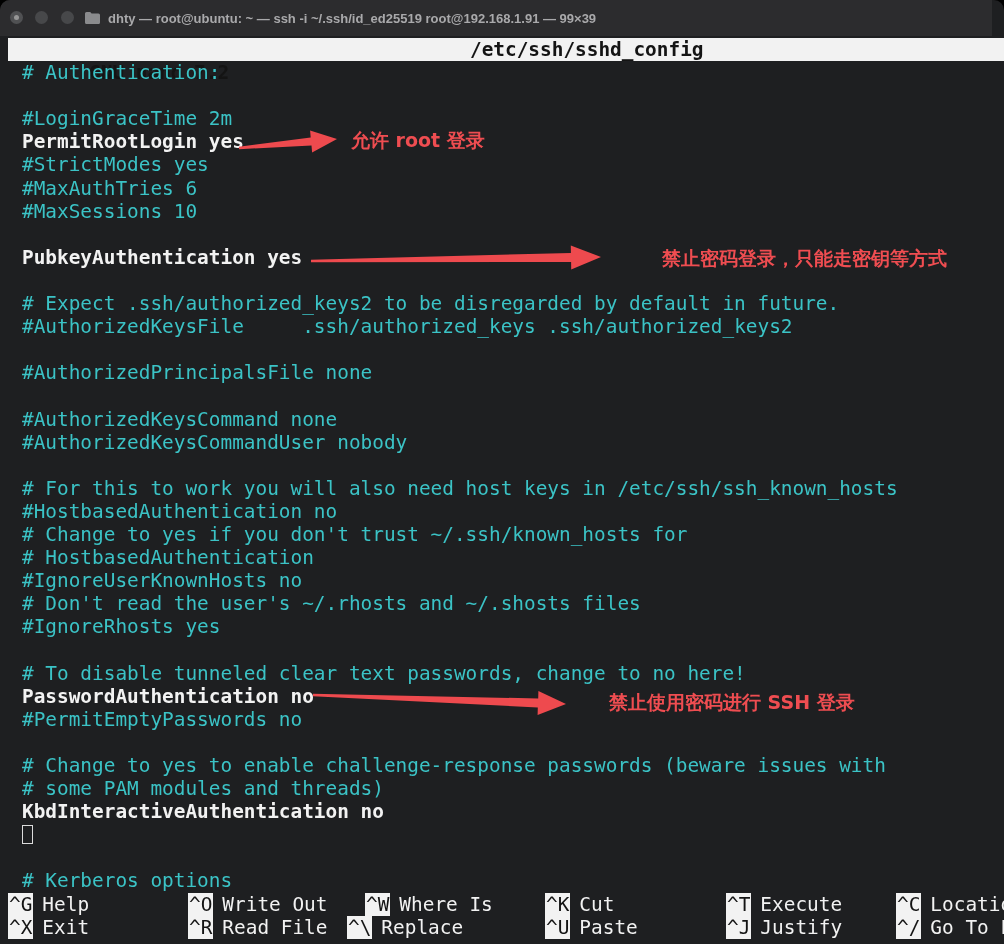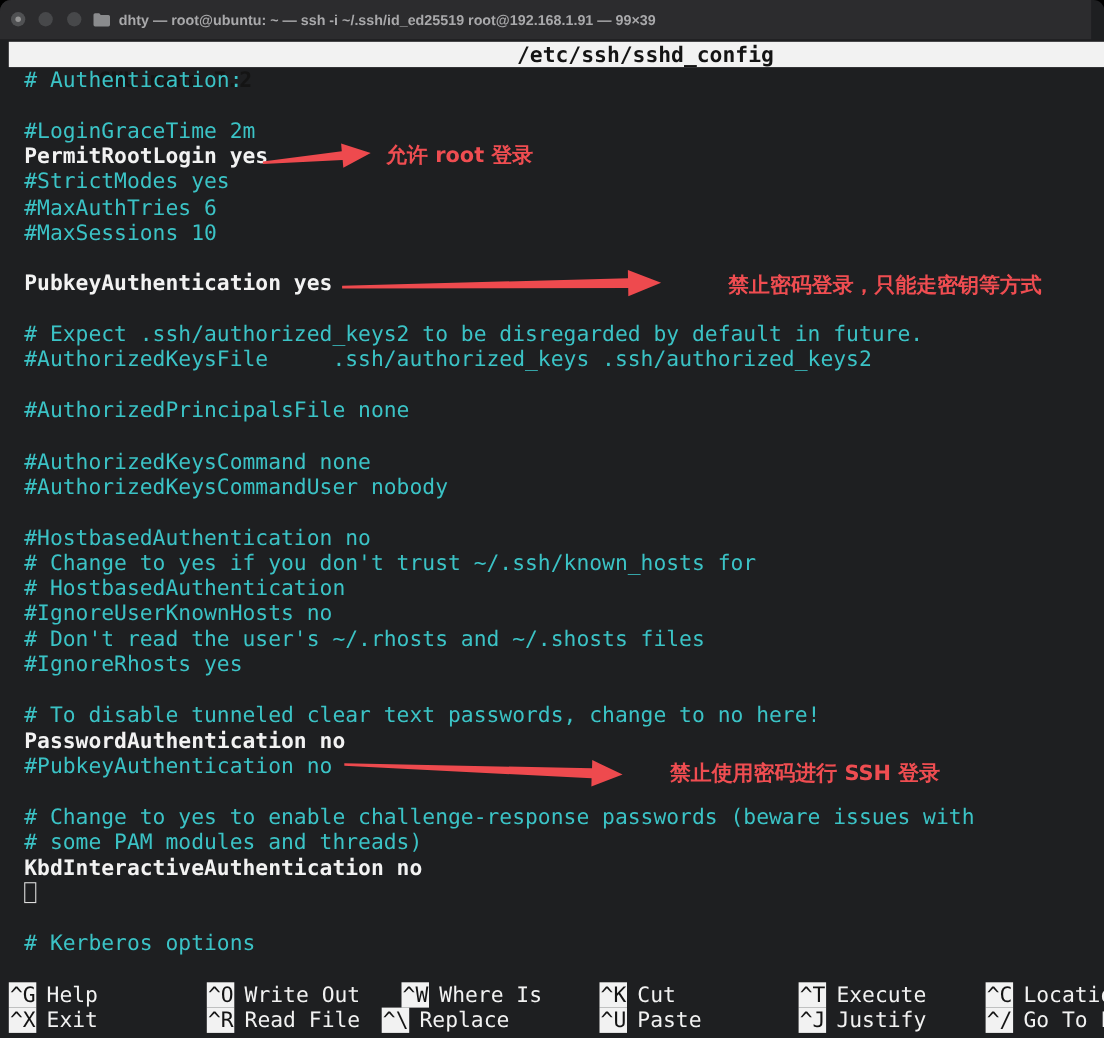--- a/index.html
+++ b/index.html
@@ -80,30 +80,31 @@
         <div class="line active">PubkeyAuthentication yes</div>
         <div class="line blank"></div>
         <div class="line comment"># Expect .ssh/authorized_keys2 to be disregarded by default in future.</div>
         <div class="line comment">#AuthorizedKeysFile	.ssh/authorized_keys .ssh/authorized_keys2</div>
         <div class="line blank"></div>
         <div class="line comment">#AuthorizedPrincipalsFile none</div>
         <div class="line blank"></div>
         <div class="line comment">#AuthorizedKeysCommand none</div>
         <div class="line comment">#AuthorizedKeysCommandUser nobody</div>
         <div class="line blank"></div>
+        <div class="line comment"># For this to work you will also need host keys in /etc/ssh/ssh_known_hosts</div>
         <div class="line comment">#HostbasedAuthentication no</div>
         <div class="line comment"># Change to yes if you don't trust ~/.ssh/known_hosts for</div>
         <div class="line comment"># HostbasedAuthentication</div>
         <div class="line comment">#IgnoreUserKnownHosts no</div>
         <div class="line comment"># Don't read the user's ~/.rhosts and ~/.shosts files</div>
         <div class="line comment">#IgnoreRhosts yes</div>
         <div class="line blank"></div>
         <div class="line comment"># To disable tunneled clear text passwords, change to no here!</div>
         <div class="line active">PasswordAuthentication no</div>
-        <div class="line comment">#PubkeyAuthentication no</div>
+        <div class="line comment">#PermitEmptyPasswords no</div>
         <div class="line blank"></div>
         <div class="line comment"># Change to yes to enable challenge-response passwords (beware issues with</div>
         <div class="line comment"># some PAM modules and threads)</div>
         <div class="line active">KbdInteractiveAuthentication no</div>
         <div class="line cursor"><span class="cursorbox"></span></div>
         <div class="line blank"></div>
         <div class="line comment"># Kerberos options</div>
       </div>
 
     <div>

